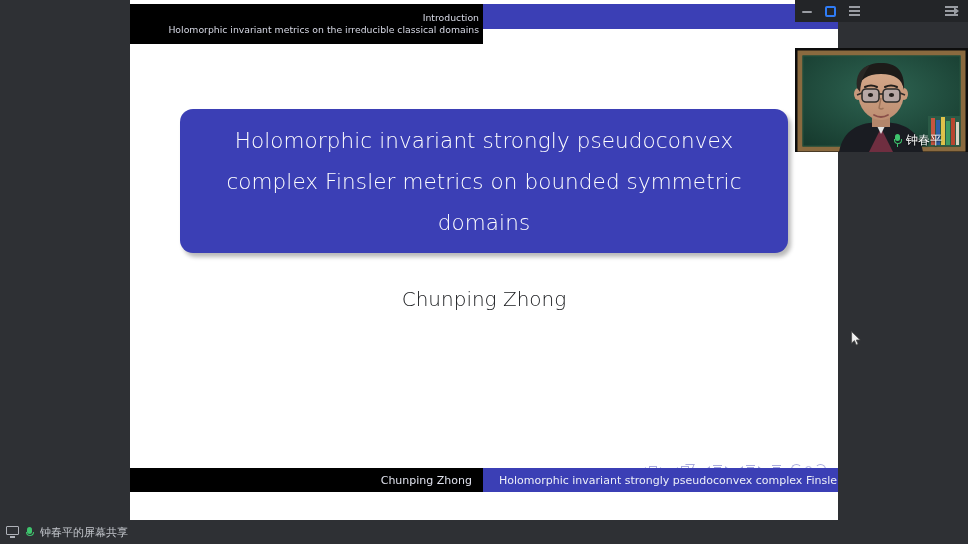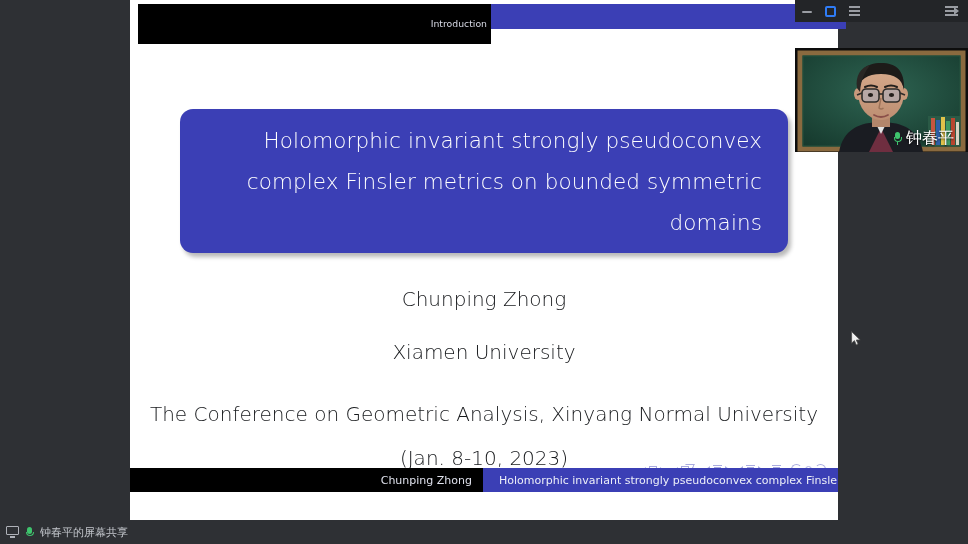--- a/index.html
+++ b/index.html
@@ -53,21 +53,21 @@
   }
 
   
   .share-area {
     position: absolute; left: 130px; top: 0;
     width: 708px; height: 520px;
     background: #ffffff;
   }
   
   .slide-headbar {
-    position: absolute; left: 8px; top: 4px;
+    position: absolute; left: 0; top: 4px;
     width: 708px; height: 25px;
     background: #3b3fb5;
     display: flex;
   }
   .slide-headbar-black {
     width: 353px; height: 40px; background: #000000;
     display: flex; flex-direction: column;
     justify-content: center; align-items: flex-end;
     padding-right: 4px;
   }
@@ -81,21 +81,21 @@
   }
   .title-box {
     position: absolute; left: 50px; top: 65px;
     width: 608px; height: 144px;
     background: #3b3fb5; border-radius: 13px;
     display: flex; align-items: center; justify-content: center;
     box-shadow: 3px 4px 4px rgba(0,0,0,0.28);
   }
   .title-box p {
     color: #ffffff; font-size: 21.5px; line-height: 41px;
-    text-align: right; font-family: "DejaVu Sans", sans-serif;
+    text-align: center; font-family: "DejaVu Sans", sans-serif;
     font-weight: 300; letter-spacing: .1px;
     padding: 0 26px;
   }
   .meta-line {
     position: absolute; width: 708px; text-align: center;
     color: #17191c; font-family: "DejaVu Sans", sans-serif;
     font-weight: 300;
   }
   .meta-author { top: 243px; font-size: 20px; }
   .meta-affil  { top: 296px; font-size: 20px; }
@@ -278,21 +278,21 @@
     position: absolute; left: 0.5px; top: 5px;
     width: 8px; height: 5px;
     border: 1.4px solid #3ec46d; border-top: none;
     border-radius: 0 0 5px 5px;
   }
   .mic-icon .stem {
     position: absolute; left: 3.8px; bottom: 0;
     width: 1.5px; height: 3px; background: #3ec46d;
   }
   .video-name span {
-    color: #ffffff; font-size: 16px;
+    color: #ffffff; font-size: 12px;
     text-shadow: 0 1px 2px rgba(0,0,0,.9);
     margin-left: 47px;
   }
 
   
   .taskbar {
     position: absolute; left: 0; bottom: 0;
     width: 968px; height: 24px;
     background: #2e3034;
     display: flex; align-items: center; padding-left: 6px; gap: 6px;
@@ -326,32 +326,31 @@
 <body>
 
 <div id="root">
 
 
   <div class="share-area">
 
     <div class="slide-headbar">
       <div class="slide-headbar-black">
         <span>Introduction</span>
+        <span>Holomorphic invariant metrics on the irreducible classical domains</span>
       </div>
     </div>
 
     <div class="slide-body">
 
       <div class="title-box">
         <p>Holomorphic invariant strongly pseudoconvex complex Finsler metrics on bounded symmetric domains</p>
       </div>
 
       <div class="meta-line meta-author">Chunping Zhong</div>
-      <div class="meta-line meta-affil">Xiamen University</div>
-      <div class="meta-line meta-conf">The Conference on Geometric Analysis, Xinyang Normal University (Jan. 8-10, 2023)</div>
 
       <div class="nav-symbols">
         <div class="nav-group">
           <span class="tri-l"></span>
           <span class="gl-square"></span>
           <span class="tri-r"></span>
         </div>
         <div class="nav-group">
           <span class="tri-l"></span>
           <span class="gl-cube"></span>

